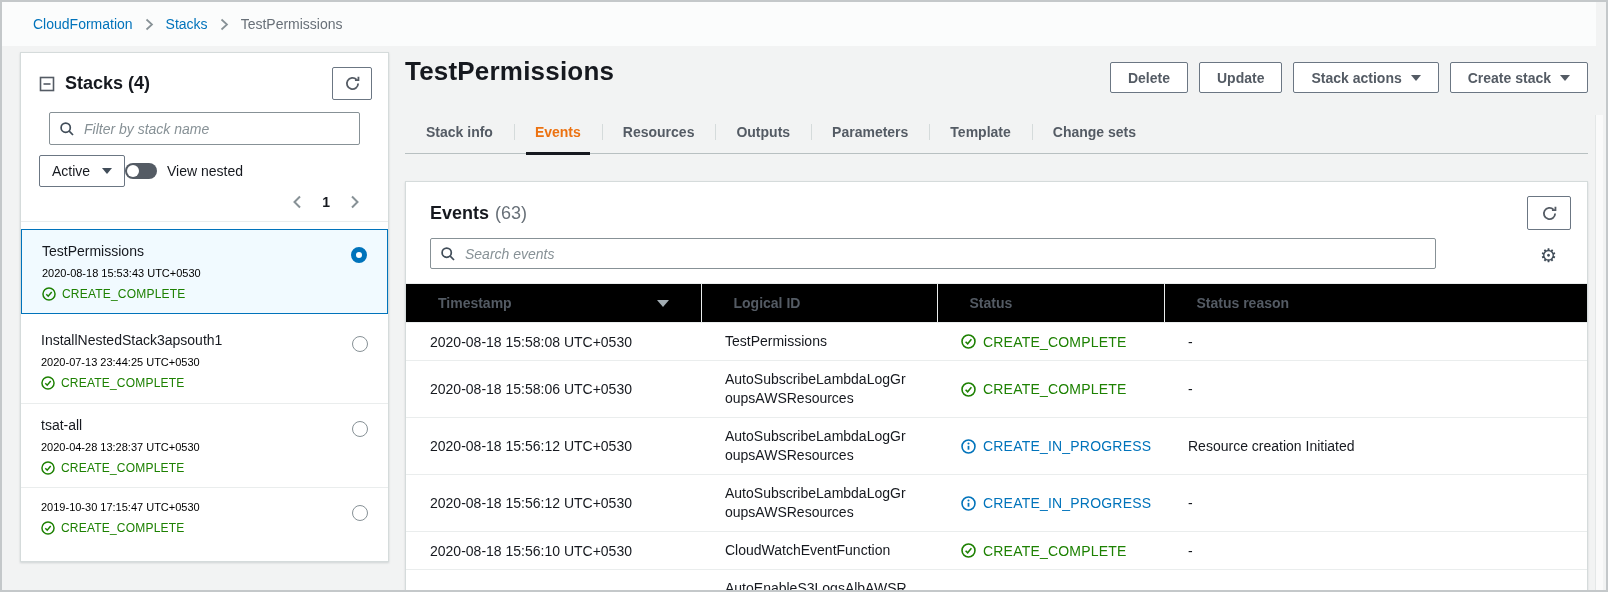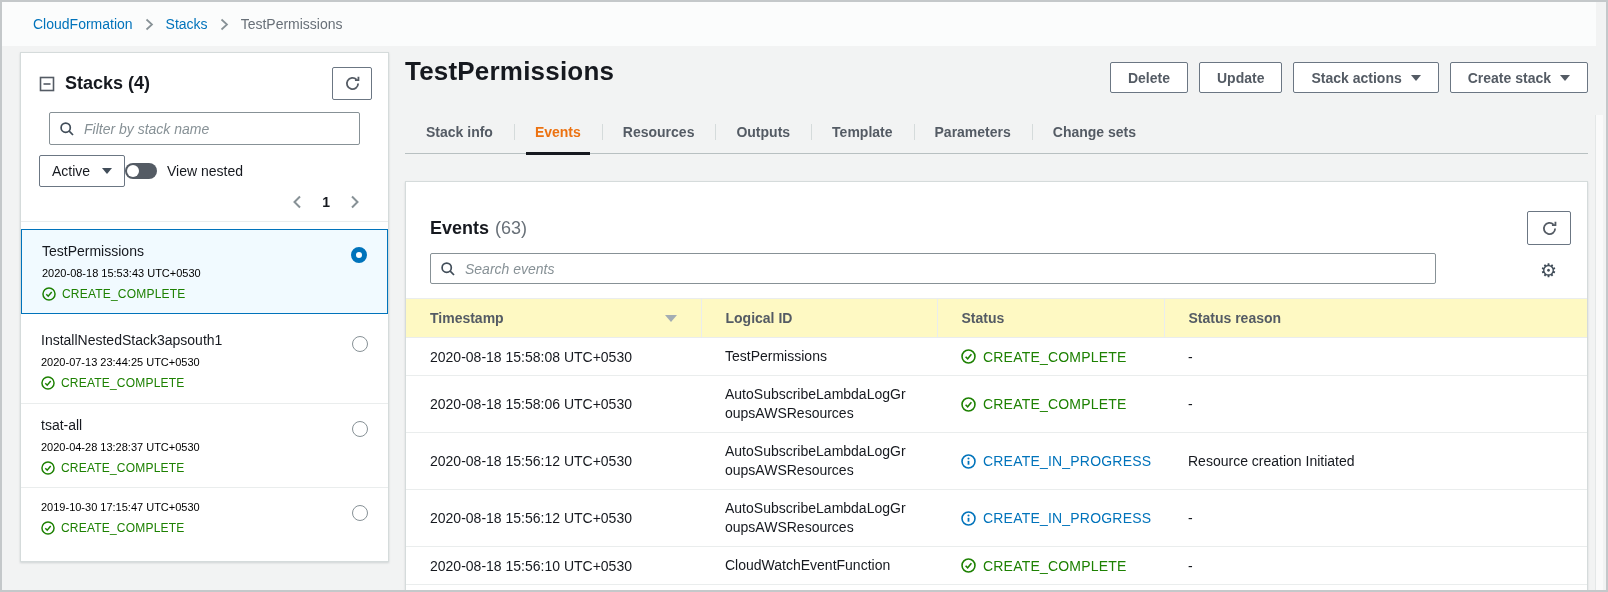--- a/index.html
+++ b/index.html
@@ -71,34 +71,34 @@
 
   .tabs { display:flex; border-bottom:1px solid #b8c0c1; margin-top:20px; }
   .tab { position:relative; padding:11px 21px 13px; font-size:14px; font-weight:bold; color:#545b64; cursor:pointer; }
   .tab + .tab::before { content:""; position:absolute; left:0; top:11px; bottom:13px; width:1px; background:#d5dbdb; }
   .tab.active { color:#ec7211; }
   .tab.active::after { content:""; position:absolute; left:12px; right:12px; bottom:-2px; height:3px; background:#16191f; }
 
   
   .events-panel { margin-top:27px; background:#fff; border:1px solid #d5dbdb;
                   box-shadow:0 1px 2px rgba(0,28,36,.12); }
-  .panel-head { display:flex; align-items:center; padding:29px 16px 2px 24px; }
+  .panel-head { display:flex; align-items:center; padding:14px 16px 2px 24px; }
   .panel-title { font-size:18px; font-weight:bold; color:#16191f; }
   .panel-count { font-size:18px; color:#687078; font-weight:normal; margin-left:6px; }
   .panel-head .icon-btn { width:44px; height:34px; }
   .panel-search { display:flex; align-items:flex-start; padding:6px 16px 14px 24px; }
   .panel-search .search-box { width:1006px; }
   .panel-search .search-box input { height:31px; }
   .gear { margin-left:auto; margin-top:6px; font-size:19px; color:#414d59; background:none; border:none;
           cursor:pointer; line-height:1; padding:2px 14px 0 0; }
 
   table.events { width:100%; border-collapse:collapse; table-layout:fixed; }
   col.c1 { width:295px; } col.c2 { width:236px; } col.c3 { width:227px; }
-  th { background:#fef9c3; border-top:1px solid #eaeded; border-bottom:1px solid #eaeded;
-       padding:11px 24px; text-align:left; font-size:14px; color:#545b64; }
+  th { background:#000000; border-top:1px solid #eaeded; border-bottom:1px solid #eaeded;
+       padding:11px 32px; text-align:left; font-size:14px; color:#545b64; }
   th + th { border-left:1px solid #eaeded; }
   th .th-inner { display:flex; align-items:center; justify-content:space-between; }
   .sort-caret { width:0; height:0; border-left:6px solid transparent; border-right:6px solid transparent;
                 border-top:7px solid #a3adb3; }
   td { padding:9px 24px; border-top:1px solid #eaeded; font-size:14px; color:#16191f; vertical-align:middle; }
   tr:first-child td { border-top:none; }
   td.c-lid { word-break:break-all; line-height:19px; }
   .status { display:flex; align-items:center; gap:7px; letter-spacing:.2px; }
   .status.success { color:#1d8102; }
   .status.info { color:#0073bb; }
@@ -262,22 +262,22 @@
             <span>Create stack</span>
             <span class="caret"></span>
           </button>
         </div>
     </div>
     <nav class="tabs">
         <div class="tab">Stack info</div>
         <div class="tab active">Events</div>
         <div class="tab">Resources</div>
         <div class="tab">Outputs</div>
+        <div class="tab">Parameters</div>
         <div class="tab">Template</div>
-        <div class="tab">Parameters</div>
         <div class="tab">Change sets</div>
       </nav>
 
     <section class="events-panel">
       <div class="panel-head">
         <span class="panel-title"><span>Events</span><span class="panel-count">(63)</span></span>
         <button class="icon-btn" style="margin-left:auto;">
           <span style="display:flex;">
             <svg width="17" height="17" viewBox="0 0 16 16">
                 <path d="M13.3 8a5.3 5.3 0 1 1-1.5-3.7" fill="none" stroke="#545b64" stroke-width="1.7"></path>

